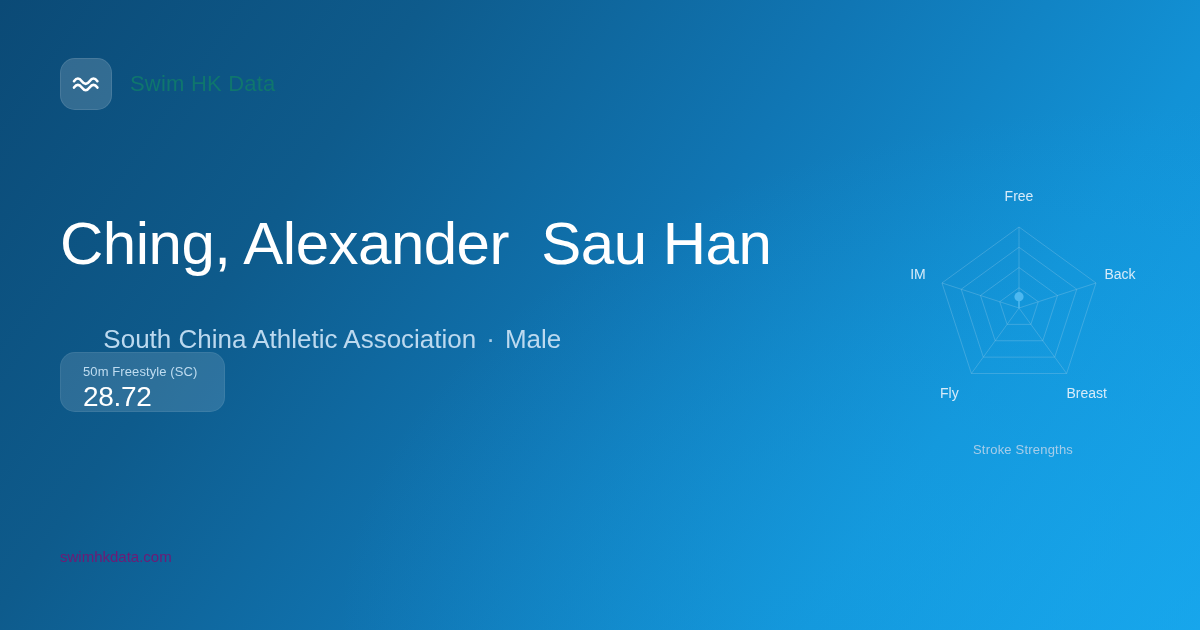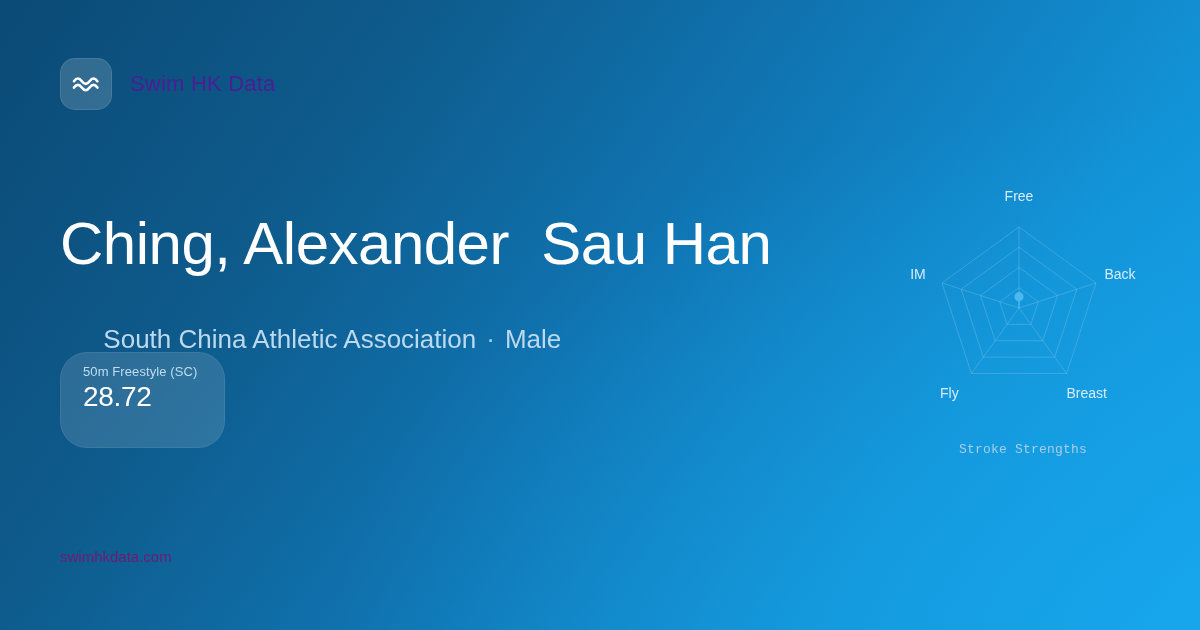--- a/index.html
+++ b/index.html
@@ -16,51 +16,51 @@
   .canvas { position:relative; width:1200px; height:630px; }
 
   
   .brand { position:absolute; left:60px; top:58px; display:flex; align-items:center; gap:18px; }
   .brand-mark {
     width:52px; height:52px; border-radius:15px;
     background:rgba(255,255,255,0.16);
     border:1px solid rgba(255,255,255,0.10);
     display:flex; align-items:center; justify-content:center;
   }
-  .brand-name { font-size:22px; color:#4c1d95; letter-spacing:0.2px; }
+  .brand-name { font-size:22px; color:#0f766e; letter-spacing:0.2px; }
 
   
   .hero { position:absolute; left:60px; top:212px; }
   .hero-title {
     font-size:60px; line-height:1.05; color:#ffffff;
     font-weight:400; letter-spacing:-0.5px; white-space:pre;
   }
   .hero-sub {
     margin-top:18px; font-size:26px; color:#bcd9ef; white-space:pre;
   }
   .hero-sub .dot { padding:0 10px; color:#a9cde8; }
 
   
   .stat-card {
     position:absolute; left:60px; top:352px;
-    width:165px; height:96px;
+    width:165px; height:60px;
     background:rgba(255,255,255,0.13);
     border:1px solid rgba(255,255,255,0.07);
-    border-radius:27px;
+    border-radius:15px;
     padding:11px 0 0 22px;
   }
   .stat-label { font-size:13px; color:#bfdcf0; white-space:nowrap; letter-spacing:0.1px; }
   .stat-value { font-size:28px; color:#ffffff; margin-top:2px; letter-spacing:-0.3px; }
 
   
   .radar { position:absolute; left:878px; top:172px; width:290px; height:300px; }
   .radar svg { display:block; overflow:visible; }
   .radar-caption {
     position:absolute; left:0; right:0; top:270px;
-    text-align:center; font-size:13px; color:#a7cde9; letter-spacing:0.2px;font-family:Liberation Mono, monospace;
+    text-align:center; font-size:13px; color:#a7cde9; letter-spacing:0.2px;
   }
   .axis-label { font-size:14px; fill:#d7ebf9; }
 
   
   .footer-left {
     position:absolute; left:60px; top:548px;
     font-size:15px; color:#701a75;
   }
   .footer-right {
     position:absolute; right:60px; top:548px;

